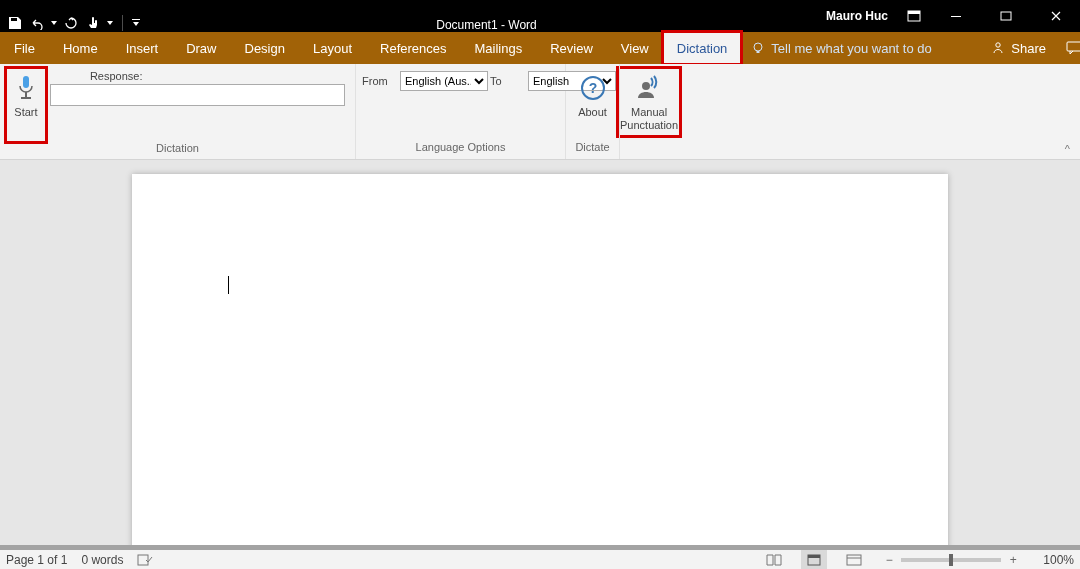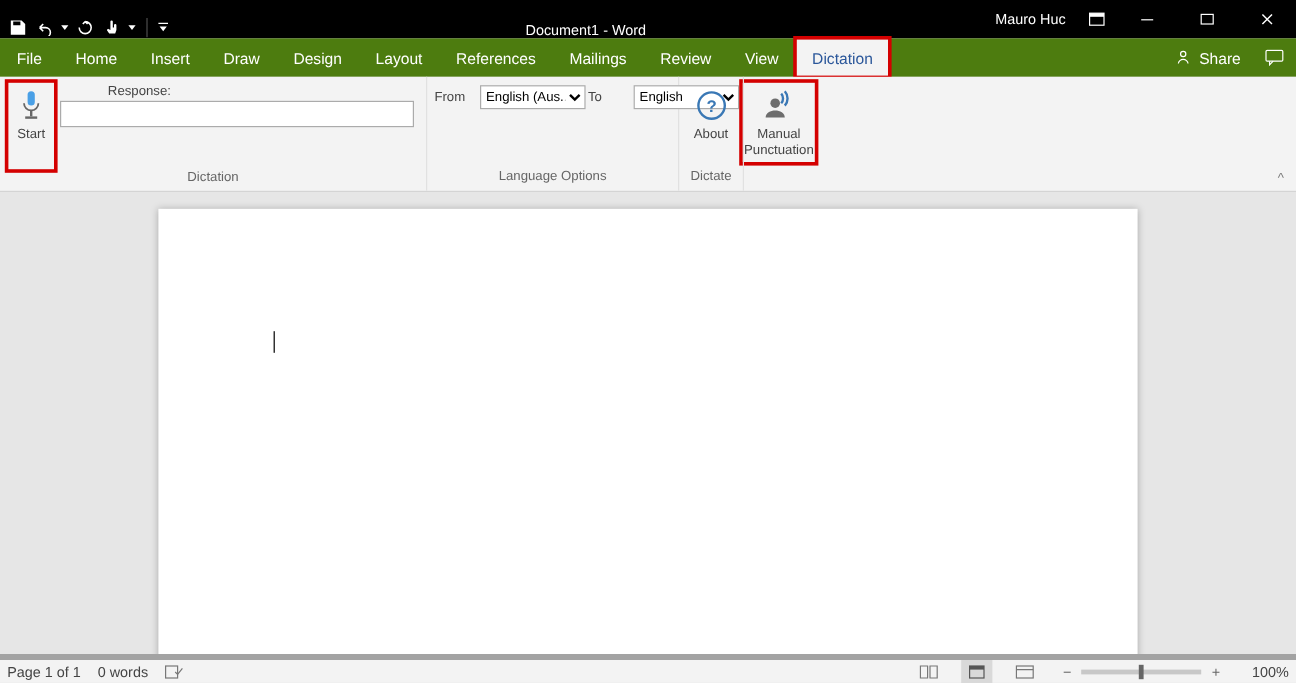--- a/index.html
+++ b/index.html
@@ -4,26 +4,26 @@
 <style>
 * { margin: 0; padding: 0; box-sizing: border-box; font-family: "Segoe UI", Tahoma, sans-serif; }
 html, body { width: 1080px; height: 569px; overflow: hidden; background: #e6e6e6; }
 
 
 .titlebar { height: 32px; background: #000000; display: flex; align-items: flex-end; color: white; font-size: 12px; }
 .qat { display: flex; align-items: center; gap: 4px; padding: 0 6px; }
 .qat .icon, .win-btn .icon { width: 18px; height: 18px; display: inline-flex; align-items: center; justify-content: center; }
 .qat .sep { width: 1px; height: 16px; background: rgba(255,255,255,0.3); margin: 0 4px; }
 .title-center { flex: 1; text-align: center; font-size: 12px; color: white; }
-.title-right { display: flex; align-items: center; gap: 10px; padding-right: 4px; }
+.title-right { display: flex; align-items: center; gap: 10px; padding-right: 4px; font-weight: bold; }
 .user-name { font-size: 12px; color: white; padding-right: 4px; }
 .win-btn { width: 40px; height: 32px; display: inline-flex; align-items: center; justify-content: center; cursor: default; }
 .ribbon-display { width: 24px; height: 24px; display: inline-flex; align-items: center; justify-content: center; }
 
-.tabbar { height: 32px; background: #4d7c0f; display: flex; align-items: stretch; color: white; font-size: 13px; }
+.tabbar { height: 32px; background: #a16207; display: flex; align-items: stretch; color: white; font-size: 13px; }
 .tab { padding: 0 14px; display: inline-flex; align-items: center; cursor: default; }
 .tab.active { background: #f3f3f3; color: #2b579a; }
 .tellme { display: inline-flex; align-items: center; gap: 6px; padding: 0 10px; color: #cfe0f4; font-size: 13px; }
 .tellme input { background: transparent; border: none; color: #cfe0f4; font-size: 13px; outline: none; width: 200px; }
 .tellme input::placeholder { color: #cfe0f4; }
 .tabbar-spacer { flex: 1; }
 .share-btn, .comments-btn { display: inline-flex; align-items: center; gap: 6px; padding: 0 10px; font-size: 13px; color: white; }
 
 
 .ribbon { height: 96px; background: #f3f3f3; border-bottom: 1px solid #d4d4d4; display: flex; position: relative; }
@@ -140,20 +140,29 @@
   <div class="tab">Home</div>
   <div class="tab">Insert</div>
   <div class="tab">Draw</div>
   <div class="tab">Design</div>
   <div class="tab">Layout</div>
   <div class="tab">References</div>
   <div class="tab">Mailings</div>
   <div class="tab">Review</div>
   <div class="tab">View</div>
   <div class="tab active hl">Dictation</div>
+  <div class="tellme">
+    <span>
+      <svg width="14" height="14" viewBox="0 0 14 14">
+          <circle cx="7" cy="6" r="4" fill="none" stroke="#cfe0f4"></circle>
+          <rect x="5.5" y="10" width="3" height="2" fill="#cfe0f4"></rect>
+        </svg>
+    </span>
+    <input placeholder="Tell me what you want to do" style="">
+  </div>
   <div class="tabbar-spacer"></div>
   <div class="share-btn">
     <span>
       <svg width="14" height="14" viewBox="0 0 14 14">
           <circle cx="7" cy="4" r="2.2" fill="none" stroke="#fff"></circle>
           <path d="M3 12c0-2 2-3.5 4-3.5s4 1.5 4 3.5" fill="none" stroke="#fff"></path>
         </svg>
     </span>
     <span>Share</span>
   </div>

